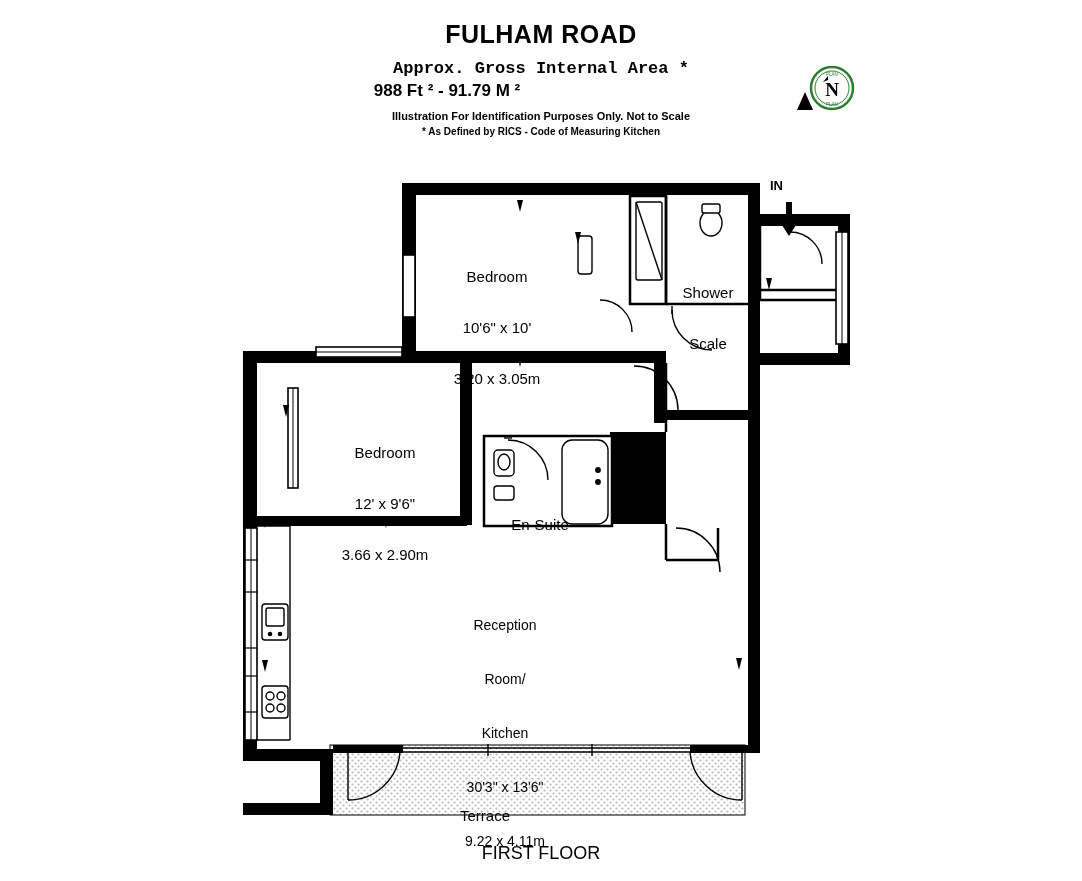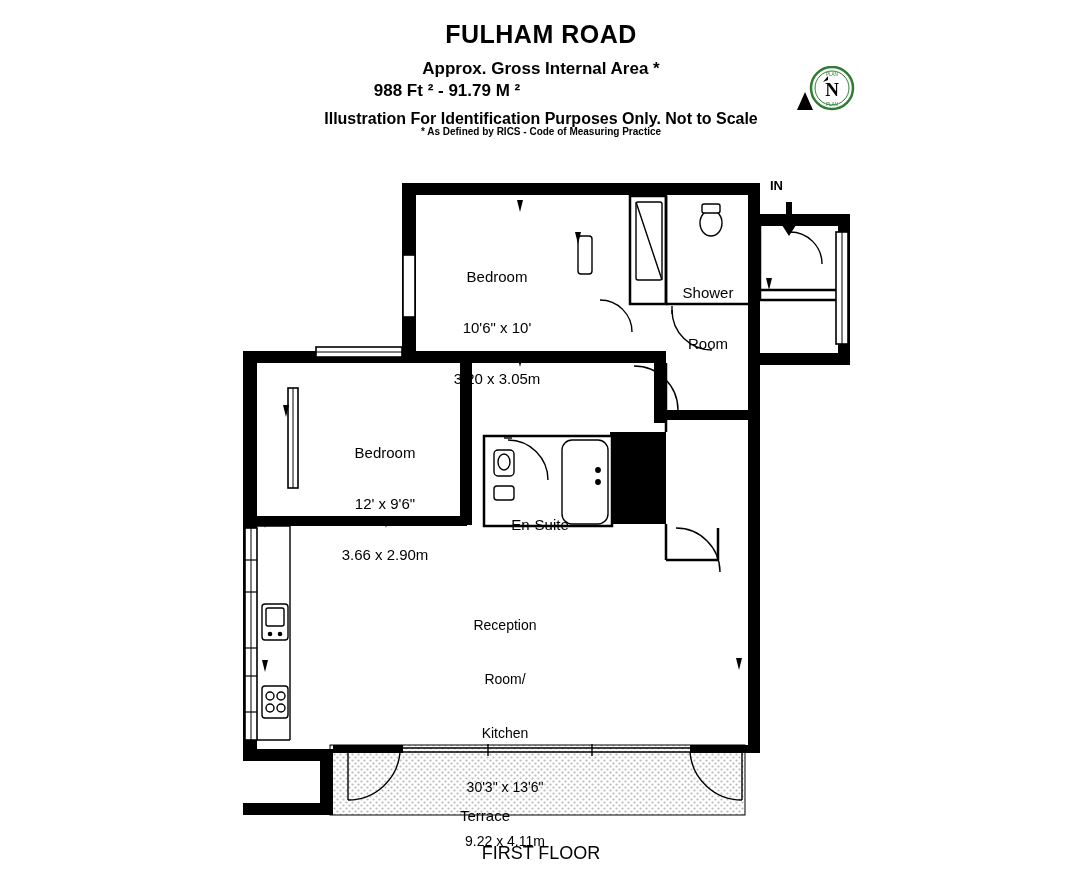--- a/index.html
+++ b/index.html
@@ -13,29 +13,29 @@
   }
   .wrap{position:relative;width:1082px;height:881px;border-radius:6px;}
 
   
   .title{
     position:absolute;top:20px;left:0;width:1082px;
     text-align:center;font-size:25px;font-weight:bold;letter-spacing:.5px;
   }
   .subtitle1{
     position:absolute;top:59px;left:0;width:1082px;
-    text-align:center;font-size:17px;font-weight:bold;
+    text-align:center;font-size:17px;font-weight:bold;font-family:Liberation Mono, monospace;
   }
   .subtitle2{
     position:absolute;top:81px;left:0;width:894px;
     text-align:center;font-size:17px;font-weight:bold;
   }
   .note1{
     position:absolute;top:110px;left:0;width:1082px;
-    text-align:center;font-size:16px;font-weight:bold;
+    text-align:center;font-size:11px;font-weight:bold;
   }
   .note2{
     position:absolute;top:126px;left:0;width:1082px;
     text-align:center;font-size:10px;font-weight:bold;
   }
   .floor-label{
     position:absolute;top:843px;left:0;width:1082px;
     text-align:center;font-size:18px;
   }
 
@@ -59,21 +59,21 @@
 </style>
 </head>
 <body>
 
 <div class="wrap">
 
   <div class="title">FULHAM ROAD</div>
   <div class="subtitle1">Approx. Gross Internal Area *</div>
   <div class="subtitle2">988 Ft ² -  91.79 M ²</div>
   <div class="note1">Illustration For Identification Purposes Only. Not to Scale</div>
-  <div class="note2">* As Defined by RICS - Code of Measuring Practice</div>
+  <div class="note2">* As Defined by RICS - Code of Measuring Kitchen</div>
 
   <div class="compass">
     <svg width="65" height="55" viewBox="0 0 65 55">
       <circle cx="37" cy="22" r="21" fill="#ffffff" stroke="#2f7d32" stroke-width="2.5"></circle>
       <circle cx="37" cy="22" r="17" fill="#ffffff" stroke="#2f7d32" stroke-width="1"></circle>
       <text x="37" y="30" text-anchor="middle" font-family="Liberation Serif, serif" font-size="19" font-weight="bold" fill="#000">N</text>
       <path d="M28 16 L33 10 L33 14 Z" fill="#000"></path>
       <text x="37" y="10" text-anchor="middle" font-size="4.5" fill="#2f7d32" font-family="Liberation Sans, sans-serif">PLAN</text>
       <text x="37" y="40" text-anchor="middle" font-size="4.5" fill="#2f7d32" font-family="Liberation Sans, sans-serif">PLAN</text>
       <polygon points="2,44 18,44 10,26" fill="#000"></polygon>
@@ -251,21 +251,21 @@
   </svg>
 
   <div class="rlabel" style="left:432px;top:234px;width:130px;">
     <div>Bedroom</div>
     <div>10'6" x 10'</div>
     <div>3.20 x 3.05m</div>
   </div>
 
   <div class="rlabel" style="left:660px;top:250px;width:96px;">
     <div>Shower</div>
-    <div>Room</div>
+    <div>Scale</div>
   </div>
 
   <div class="rlabel" style="left:320px;top:410px;width:130px;">
     <div>Bedroom</div>
     <div>12' x 9'6"</div>
     <div>3.66 x 2.90m</div>
   </div>
 
   <div class="rlabel" style="left:490px;top:482px;width:100px;">
     <div>En-Suite</div>

